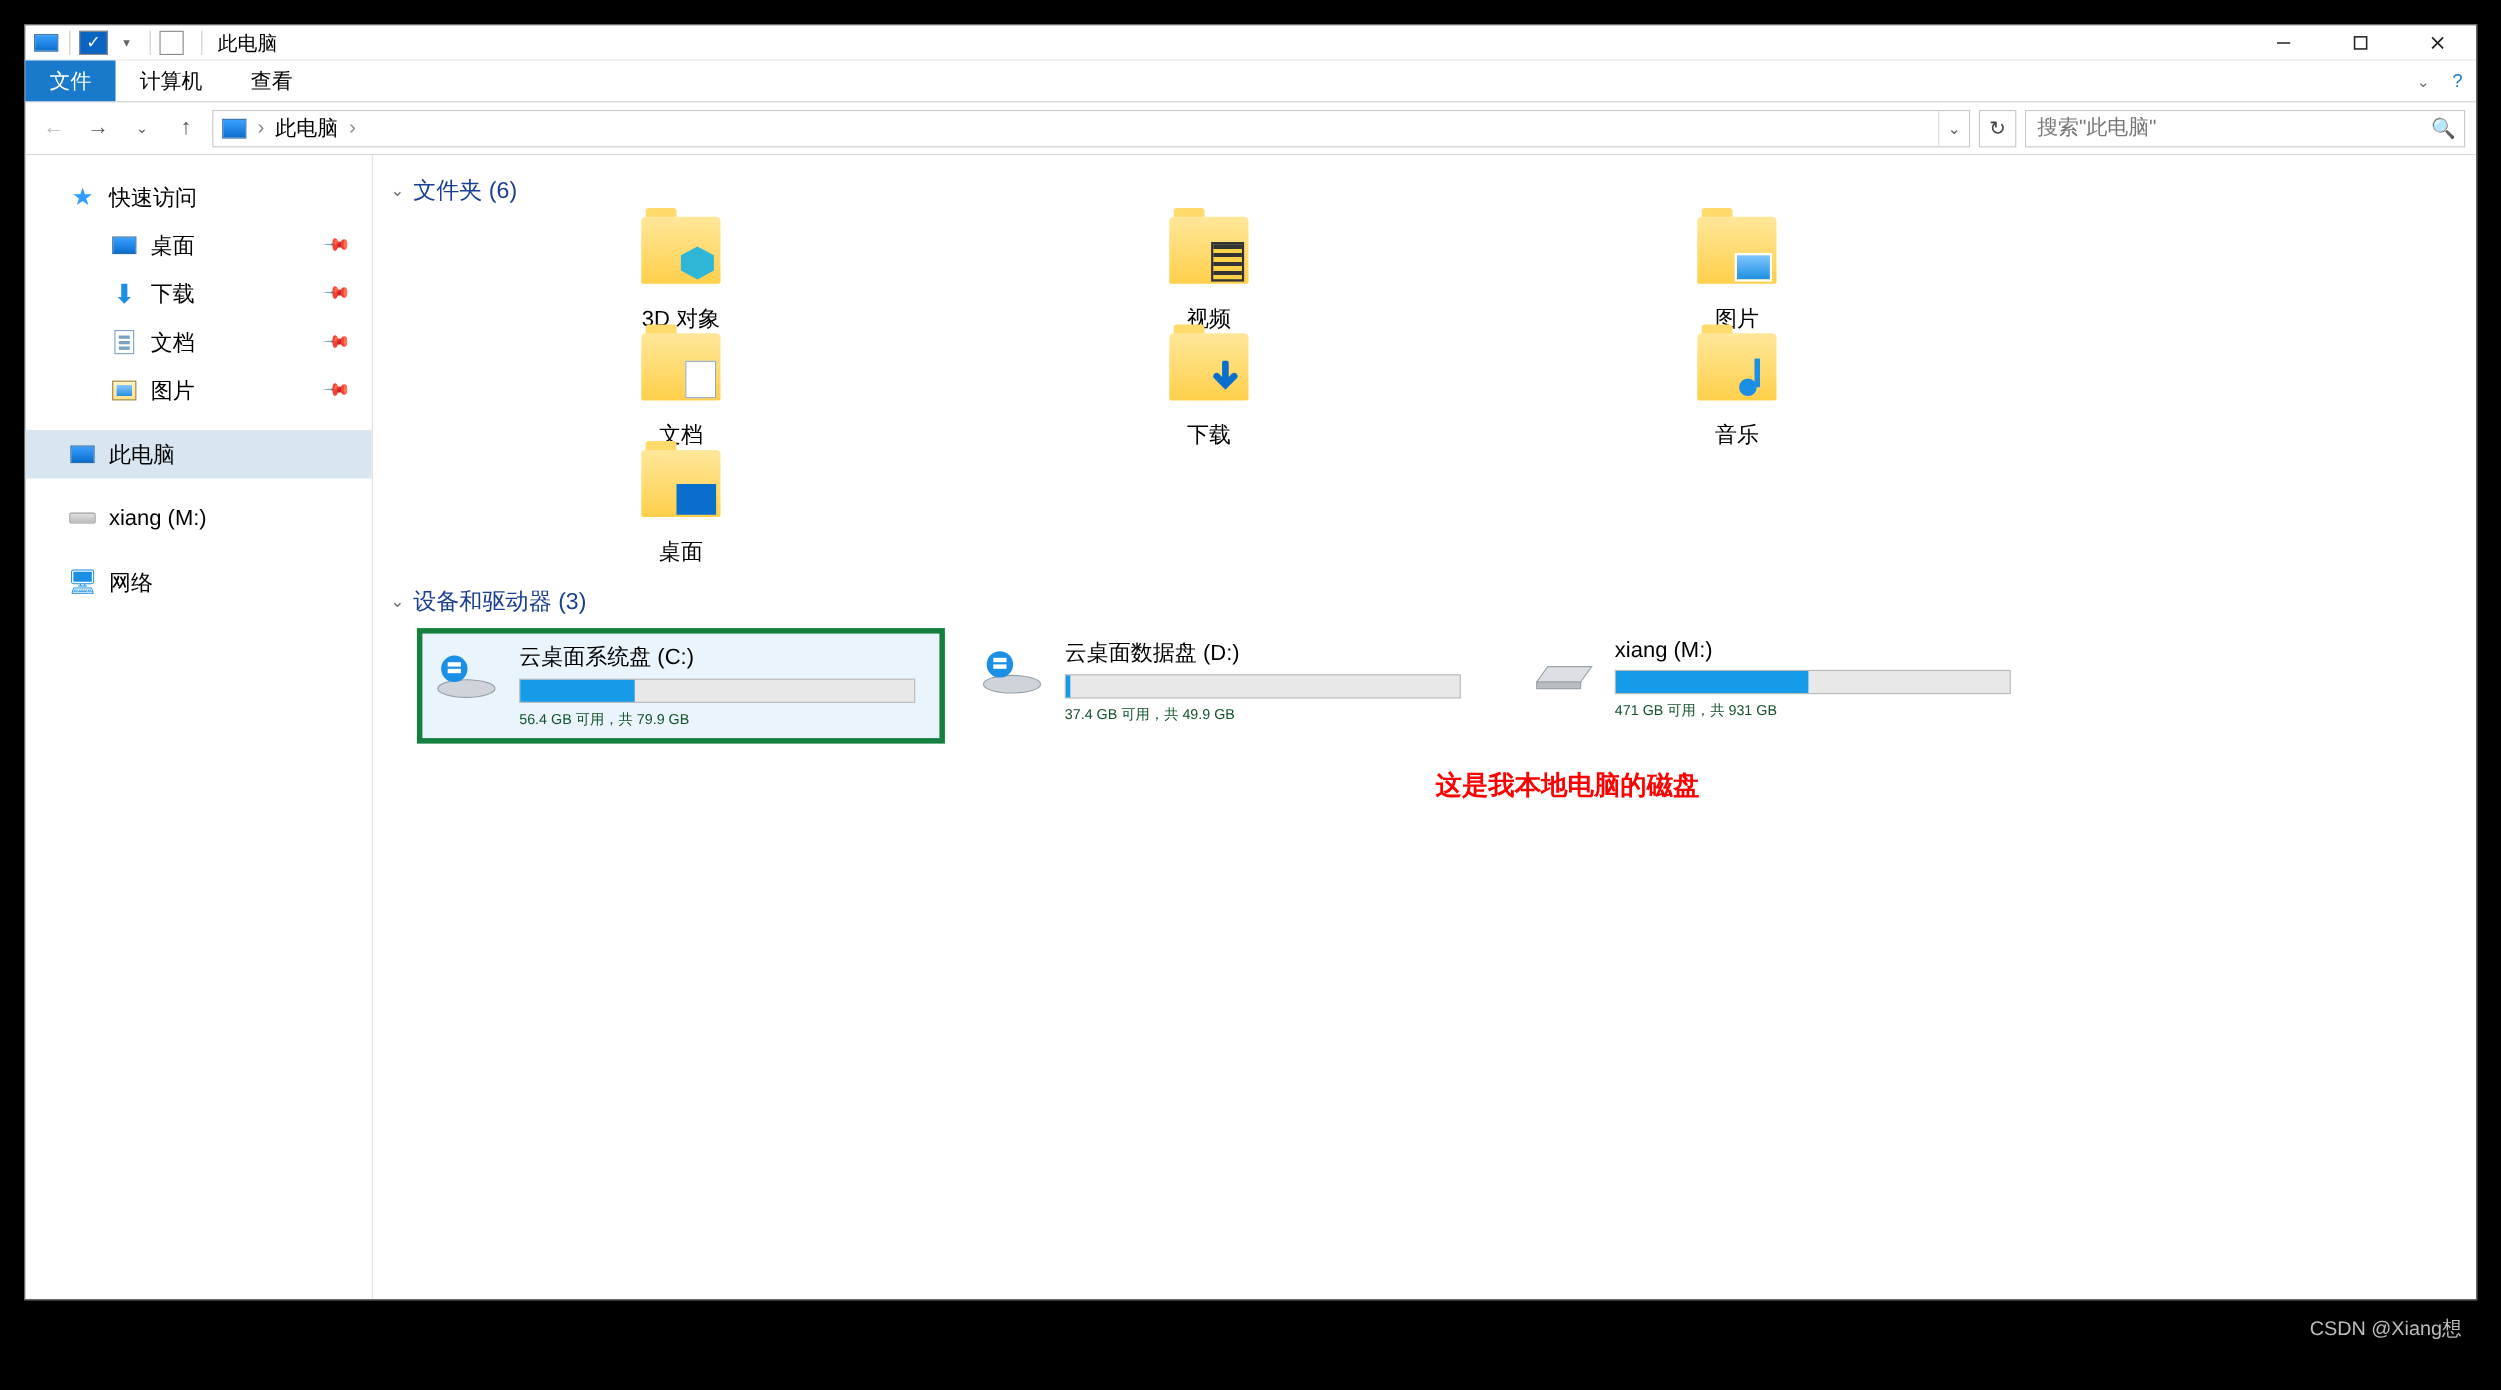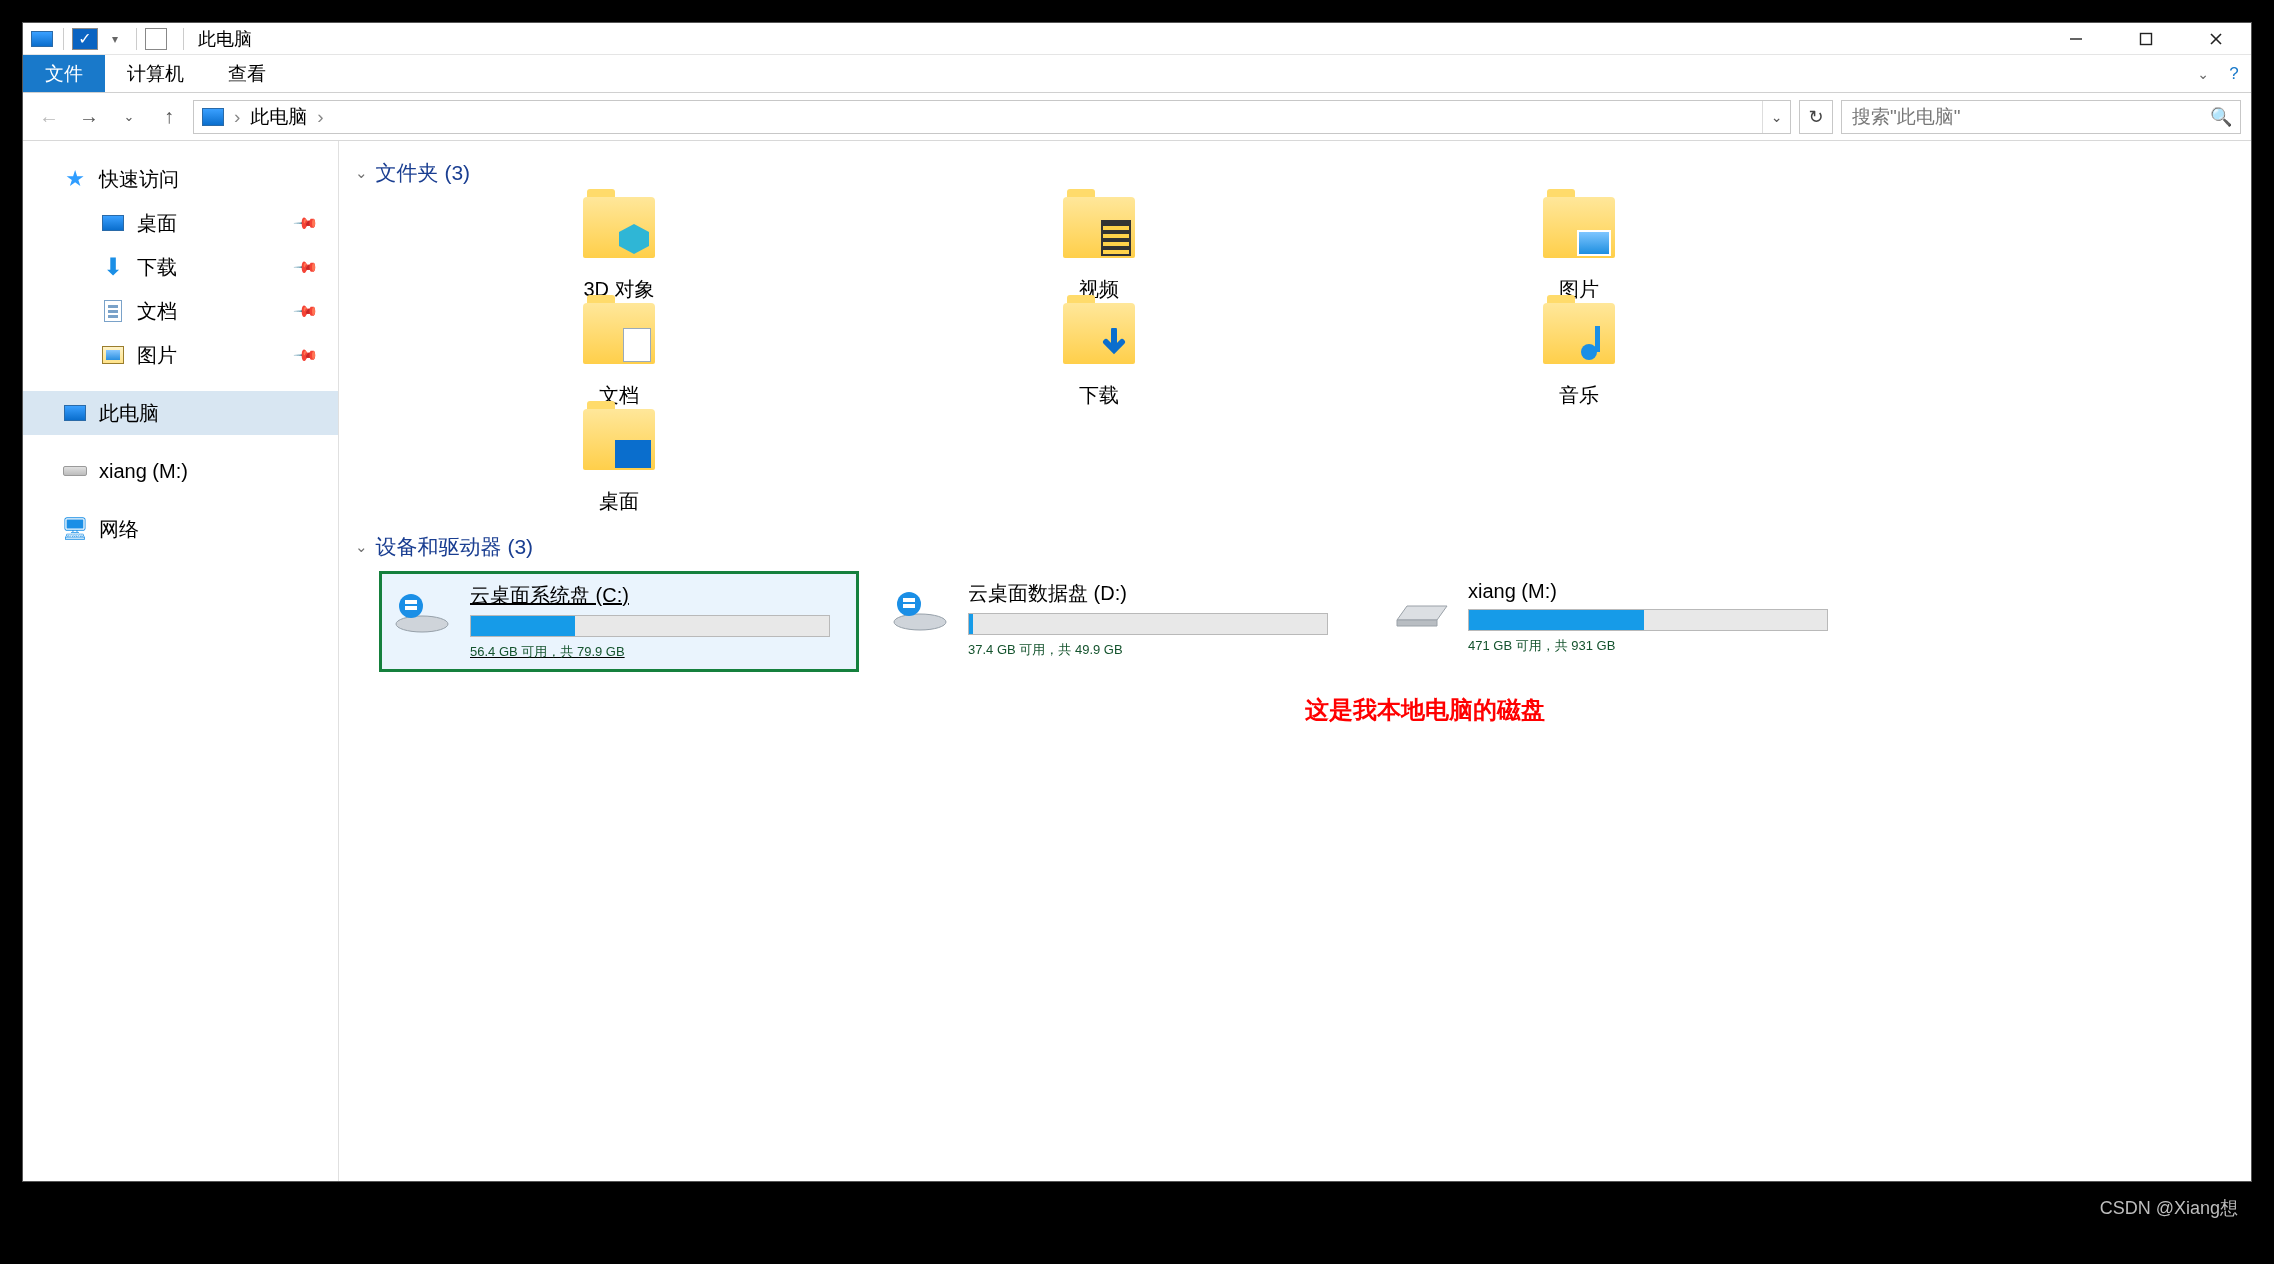--- a/index.html
+++ b/index.html
@@ -57,21 +57,21 @@
   .section-hdr { display:flex; align-items:center; gap:8px; color:#1a3e91; font-size:21px; margin:6px 0 10px 0; }
   .section-hdr .chev { color:#6f6f6f; font-size:15px; }
   .folders-grid { display:grid; grid-template-columns: repeat(3, 480px); grid-auto-rows:106px; margin-left:24px; }
   .folder-item { display:flex; align-items:center; gap:18px;flex-direction:column; }
   .folder-icon { width:72px; height:62px; position:relative; }
   .folder-back { position:absolute; inset:0; background:linear-gradient(#ffe79a,#ffcf4a); border-radius:4px 4px 2px 2px; }
   .folder-tab  { position:absolute; top:-8px; left:4px; width:28px; height:12px; background:#ffdb6b; border-radius:3px 3px 0 0; }
   .folder-overlay { position:absolute; right:4px; bottom:2px; }
   .drive-grid { display:flex; gap:20px; margin-left:24px; flex-wrap:wrap; }
   .drive { width:480px; display:flex; gap:16px; padding:8px; border:1px solid transparent; }
-  .drive.selected { border:3px solid #15803d; background:#eaf4fd;text-decoration:underline; }
+  .drive.selected { border:5px solid #15803d; background:#eaf4fd; }
   .drive-icon { width:64px; height:52px; display:flex; align-items:flex-end; justify-content:center; }
   .drive-body { flex:1; display:flex; flex-direction:column; gap:6px; }
   .drive-name { font-size:20px; }
   .drive-bar { width:360px; height:22px; border:1px solid #b9b9b9; background:#e8e8e8; position:relative; }
   .drive-fill { position:absolute; left:0; top:0; bottom:0; background:#169be8; }
   .drive-stats { font-size:13px; color:#14532d; }
   .annotation { color:#ff0000; font-size:24px; font-weight:700; margin:22px 0 0 950px; }
 
   .watermark { position:absolute; right:36px; bottom:44px; color:#bdbdbd; font-size:18px; }
 
@@ -201,21 +201,21 @@
       <div class="sb-spacer"></div>
       <div class="sb-item top">
         <span class="sb-icon i-net">🖥</span>
         <span>网络</span>
       </div>
     </div>
 
     <div class="content">
       <div class="section-hdr">
         <span class="chev">⌄</span>
-        <span>文件夹 (3)</span>
+        <span>文件夹 (6)</span>
       </div>
       <div class="folders-grid">
 
         <div class="folder-item">
           <div class="folder-icon">
               <div class="folder-tab"></div>
               <div class="folder-back"></div>
             <svg class="folder-overlay" width="34" height="34">
                 <polygon points="17,2 32,10 32,24 17,32 2,24 2,10" fill="#2fb6d6"></polygon>
               </svg>

